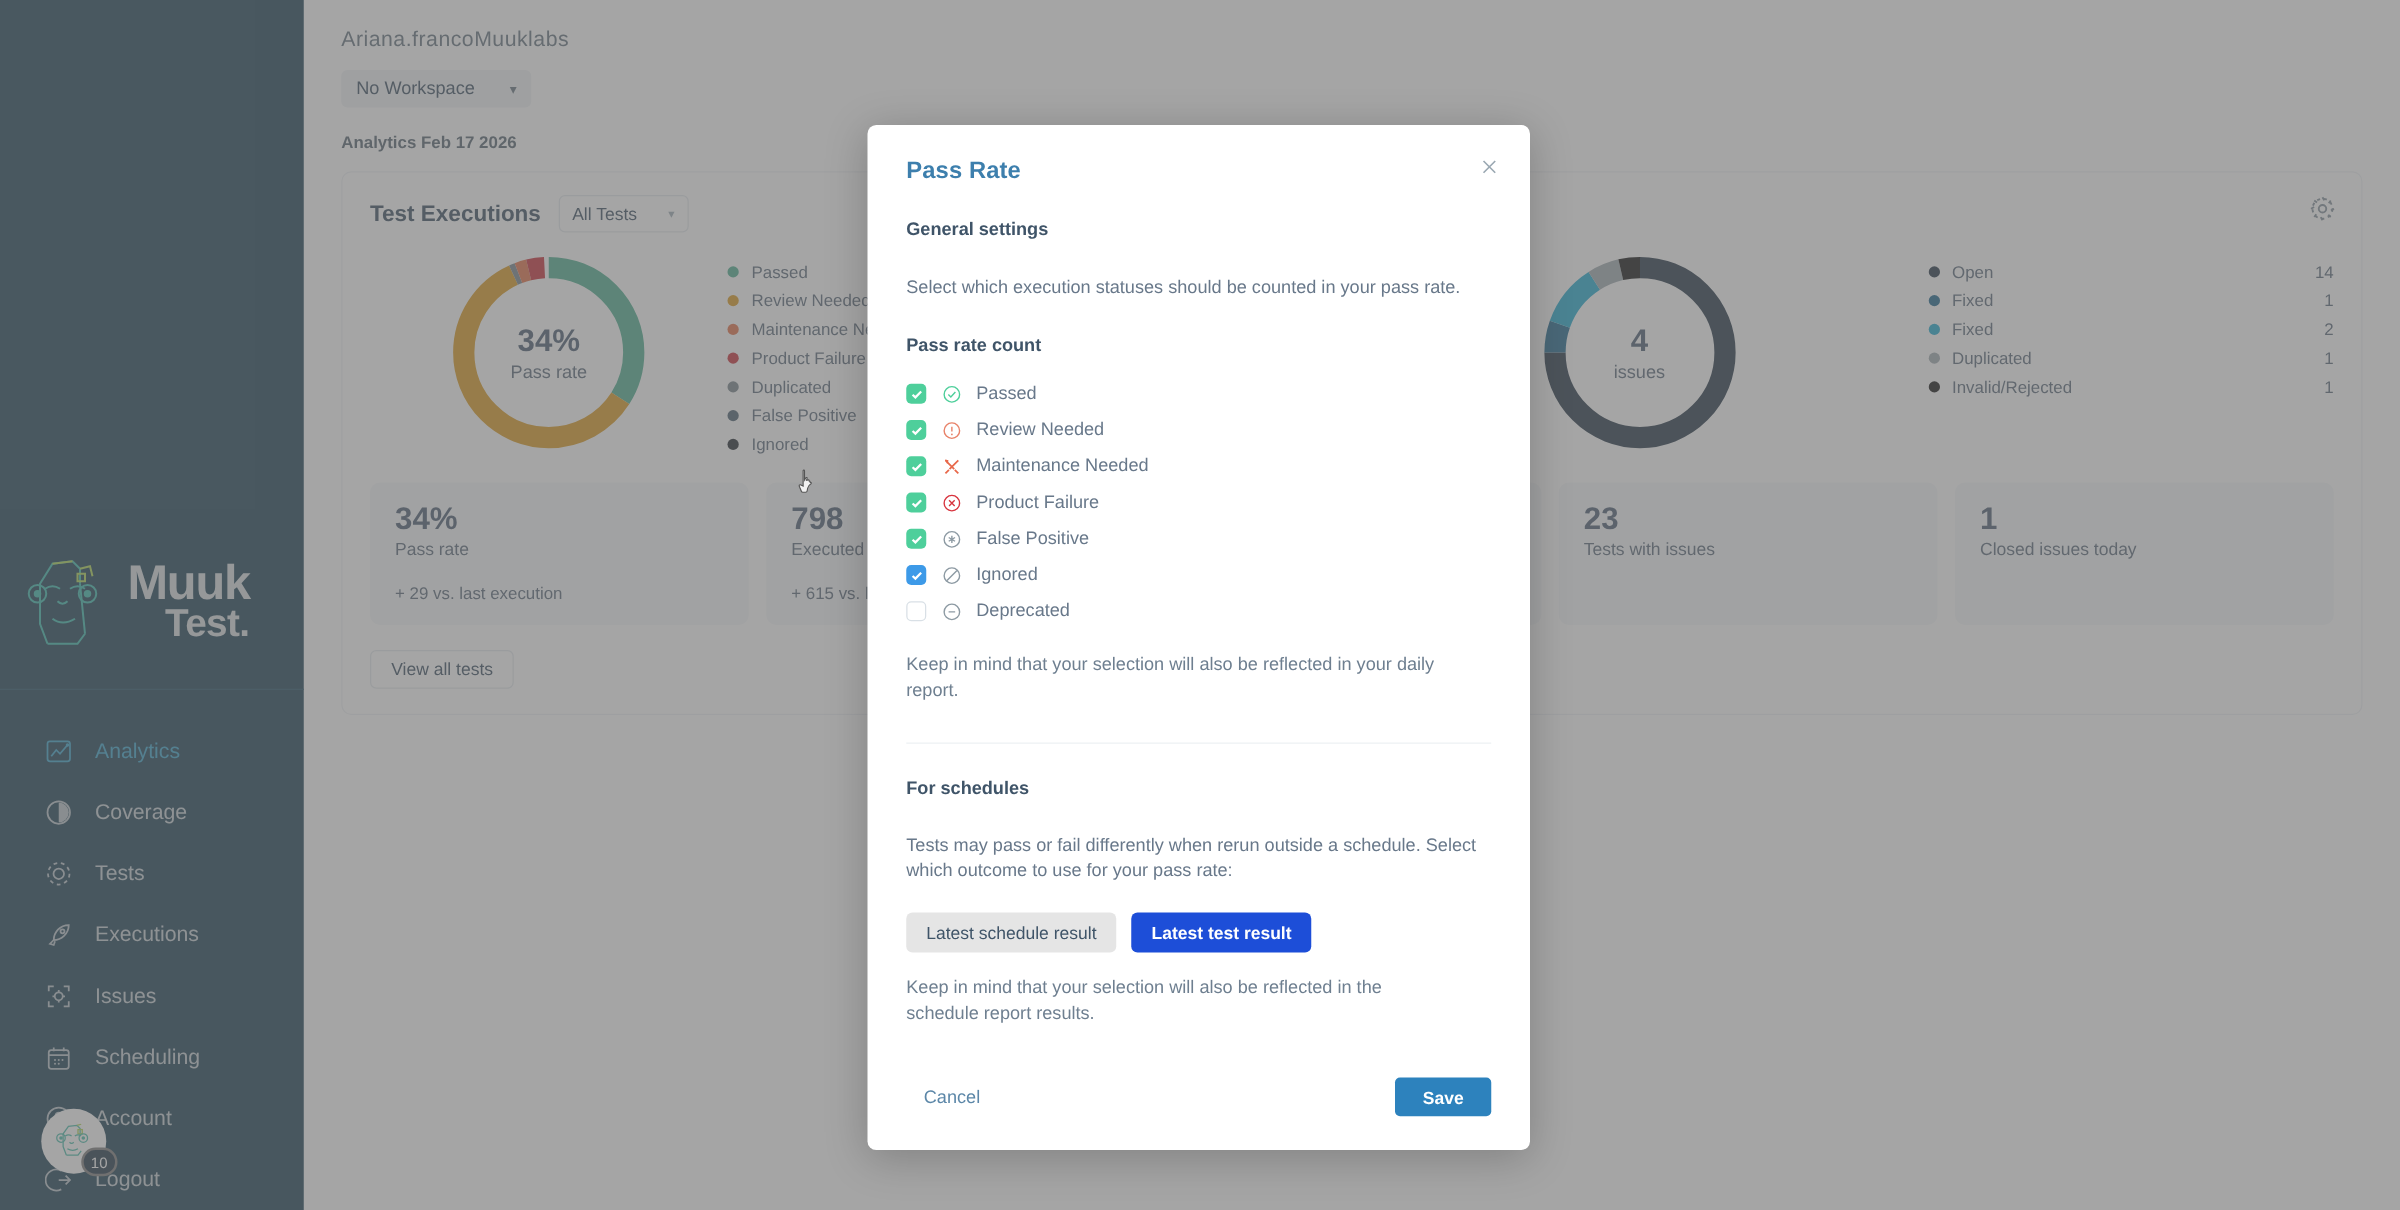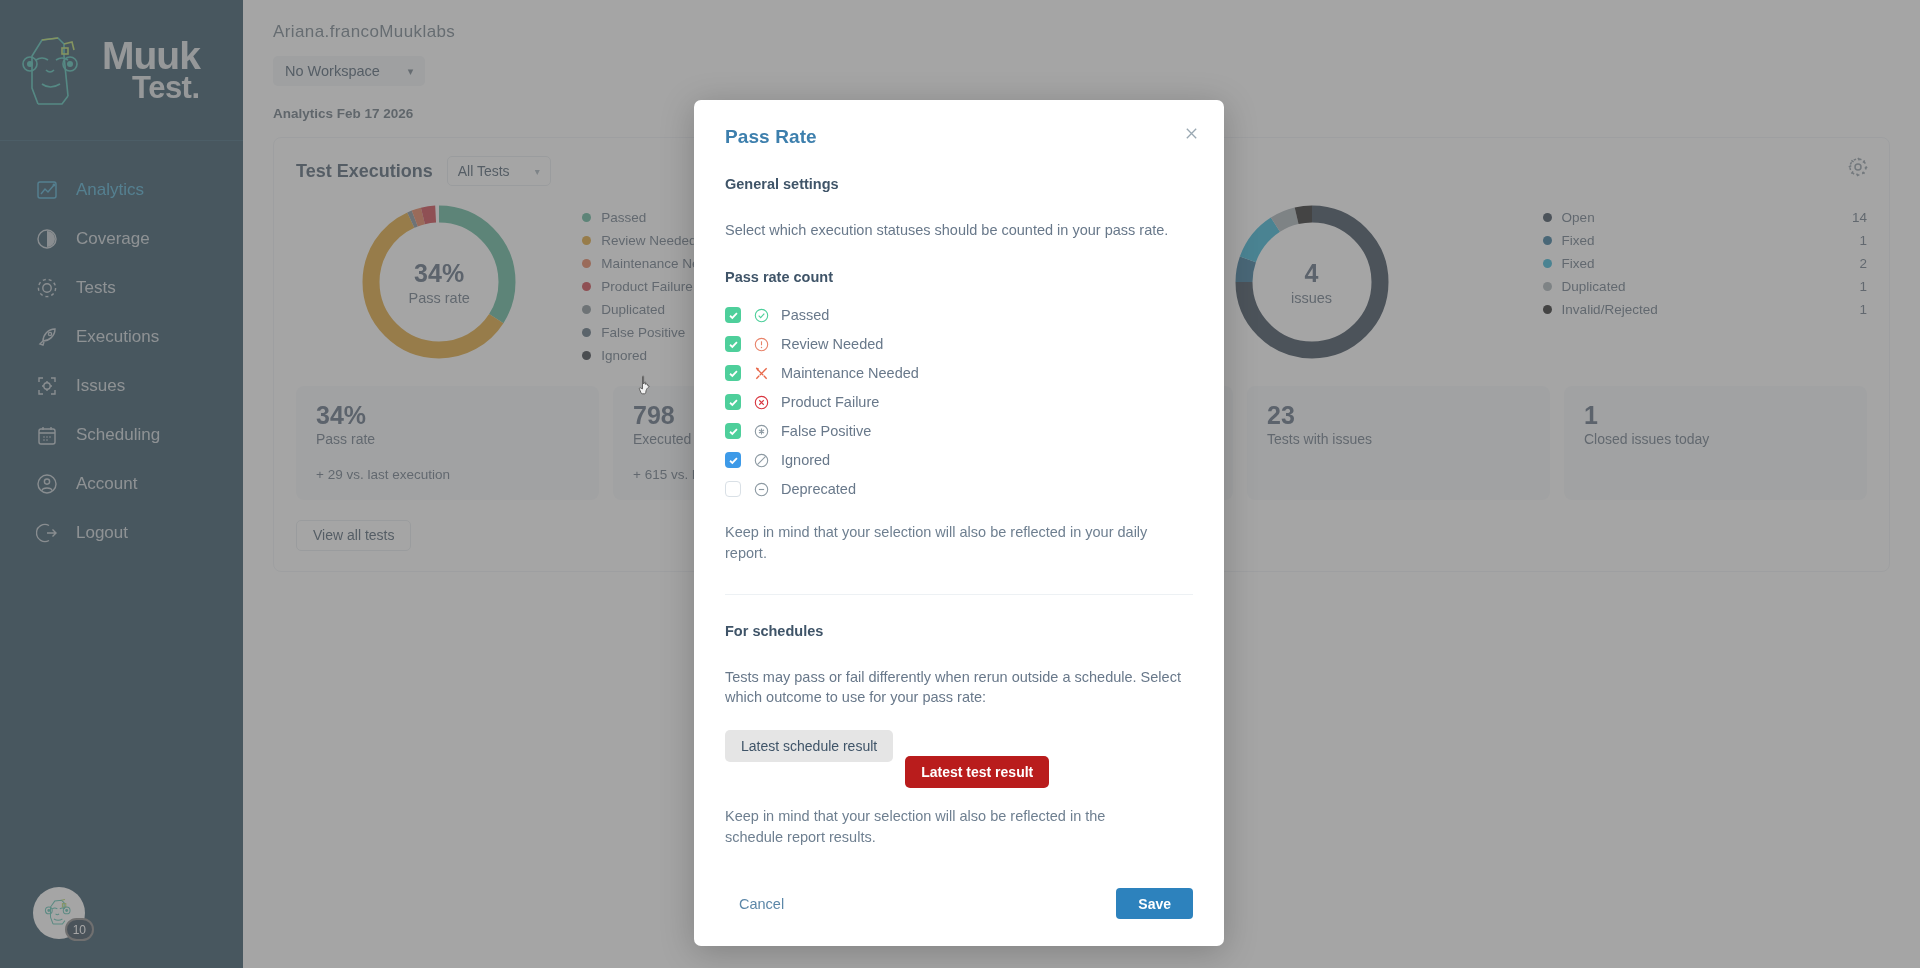--- a/index.html
+++ b/index.html
@@ -10,21 +10,21 @@
     font-family: "Liberation Sans", "DejaVu Sans", sans-serif;
     background: #ffffff;
   }
   .app { position: relative; width: 1920px; height: 968px; display: flex; }
 
   
   .sidebar {
     width: 243px; height: 968px; flex: 0 0 243px;
     background: #0d3449;
     position: relative; z-index: 5;
-    display: flex; flex-direction: column;
+    display: flex; flex-direction: column; justify-content: flex-end;
   }
   .logo-block {
     height: 140px; display: flex; align-items: center;
     padding-left: 18px; gap: 12px;
   }
   .logo-mark { width: 72px; height: 80px; flex: 0 0 72px; }
   .logo-word { display: flex; flex-direction: column; line-height: 0.88; }
   .logo-word .l1 {
     font-size: 39px; font-weight: bold; color: #d7dde0; letter-spacing: -1px;
   }
@@ -178,21 +178,21 @@
   .modal-hr { height: 1px; background: #edf1f4; margin: 30px 0 0 0; }
 
   .toggle-row { display: flex; gap: 12px; margin-top: 22px; }
   .tg-btn {
     height: 32px; padding: 0 16px; border-radius: 5px;
     display: inline-flex; align-items: center; justify-content: center;
     font-size: 14px; cursor: pointer; border: none;
     font-family: inherit;
   }
   .tg-btn.off { background: #e5e5e5; color: #3f5468; }
-  .tg-btn.on  { background: #b91c1c; color: #ffffff; font-weight: bold; margin-top: 26px; }
+  .tg-btn.on  { background: #1d4ed8; color: #ffffff; font-weight: bold; }
 
   .modal-foot {
     display: flex; align-items: center; justify-content: space-between;
     padding: 26px 0 26px 0; margin-top: 14px;
   }
   .btn-cancel {
     background: none; border: none; cursor: pointer;
     font-size: 14.5px; color: #5c87a8; font-family: inherit;
     padding: 8px 14px;
   }

